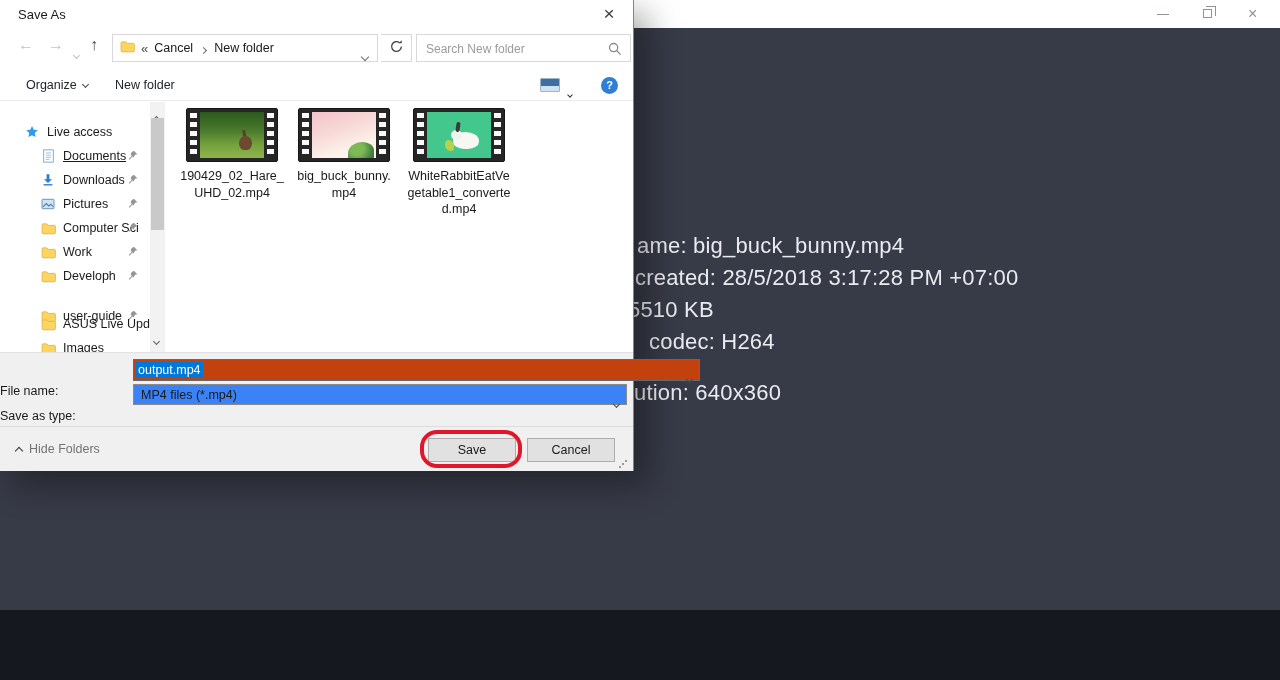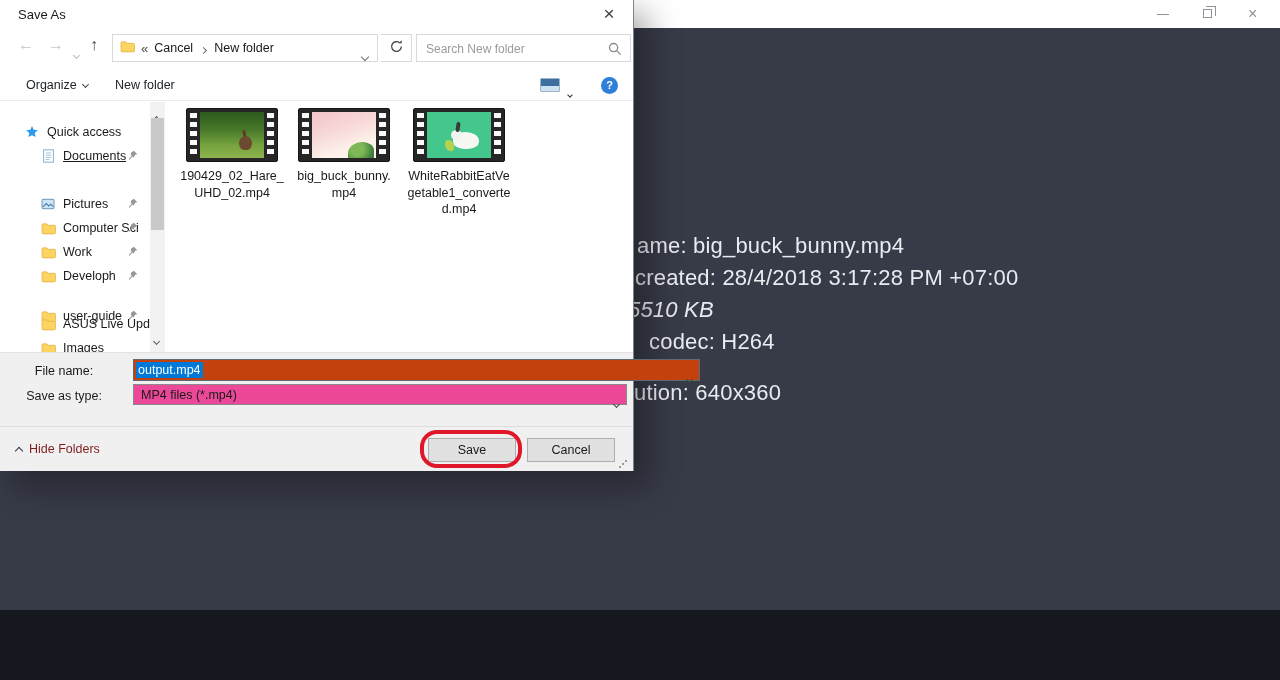--- a/index.html
+++ b/index.html
@@ -92,32 +92,32 @@
               background:radial-gradient(circle at 35% 35%,#7fb957 0 30%,#3f7d3a 75%); }
   .frame-rabbit { background:#44c78c; }
   .rb-body { position:absolute; left:26px; bottom:9px; width:26px; height:17px; background:#f7f7f3; border-radius:50% 55% 45% 45%; }
   .rb-head { position:absolute; left:24px; bottom:18px; width:11px; height:10px; background:#f2f2ee; border-radius:50%; }
   .rb-ear { position:absolute; left:29px; bottom:26px; width:3.5px; height:10px; background:#3a3a3a; border-radius:2px; transform:rotate(8deg); }
   .rb-plant { position:absolute; left:18px; bottom:7px; width:9px; height:11px; background:#b8d24b; border-radius:40% 60% 30% 60%; }
   .file-label { margin:6px auto 0; font-size:12.5px; line-height:16.5px; color:#1a1a1a; word-break:break-all; }
 
   
   .dlg-footer { position:absolute; left:0; top:352px; width:100%; height:119px; background:#f0f0f0; border-top:1px solid #e2e2e2; }
-  .fld-label { position:absolute; left:0; width:128px; text-align:center; font-size:12.5px; color:#1a1a1a; }
+  .fld-label { position:absolute; left:0; width:128px; text-align:left; font-size:12.5px; color:#1a1a1a;margin-top:20px; }
   .fname-label { top:11px; }
   .ftype-label { top:36px; }
   .fname-input { position:absolute; left:133px; top:6px; width:567px; height:22px; background:#c2410c; border:1px solid #5f6a73; }
   .fname-input .sel { position:absolute; left:2px; top:2px; background:#0078d7; color:#fff; font-size:12.5px; line-height:16px; padding:0 2px; }
-  .combo { position:absolute; left:133px; top:31px; width:494px; height:21px; background:#ec4899; border:1px solid #8a8a8a; }
+  .combo { position:absolute; left:133px; top:31px; width:494px; height:21px; background:#3b82f6; border:1px solid #8a8a8a; }
   .combo .val { position:absolute; left:7px; top:3px; font-size:12.5px; color:#1a1a1a; }
   .dd-chev { position:absolute; right:7px; top:8px; }
   .dd-chev .chev { width:5px; height:5px; border-color:#44474c; }
 
   .btn-strip { position:absolute; left:0; top:73px; width:100%; height:46px; border-top:1px solid #dddddd; }
-  .hide-folders { position:absolute; left:16px; top:15px; font-size:12.5px; color:#7f1d1d; }
+  .hide-folders { position:absolute; left:16px; top:15px; font-size:12.5px; color:#737373; }
   .hide-folders .chev { margin-right:7px; margin-bottom:-1px; border-color:#35383d; }
   .dlg-btn { position:absolute; top:11px; width:88px; height:24px; background:#e1e1e1; border:1px solid #adadad;
              font-size:12.5px; color:#1a1a1a; text-align:center; line-height:22px; }
   .btn-save { left:428px; }
   .btn-cancel { left:527px; }
   .red-ring { position:absolute; left:420px; top:3px; width:102px; height:38px; border:4px solid #e0162b; border-radius:17px; pointer-events:none; }
   .grip { position:absolute; right:4px; bottom:4px; width:10px; height:10px; }
   .grip::after { content:""; position:absolute; left:0; bottom:0; width:2px; height:2px; background:#9a9a9a;
                  box-shadow:3px -3px 0 #9a9a9a, 6px -6px 0 #9a9a9a; }
 </style>
@@ -126,22 +126,22 @@
 
 <div class="screen">
 
   <div class="app-titlebar">
     <div class="win-min"></div>
     <div class="win-restore"></div>
     <div class="win-close">×</div>
   </div>
 
   <div class="info-line" style="left:637px; top:233px;">ame: big_buck_bunny.mp4</div>
-  <div class="info-line" style="left:635px; top:265px;">created: 28/4/2018 3:17:28 PM +07:00</div>
-  <div class="info-line" style="left:628px; top:297px;font-style:italic;">5510 KB</div>
+  <div class="info-line" style="left:635px; top:265px;">created: 28/5/2018 3:17:28 PM +07:00</div>
+  <div class="info-line" style="left:628px; top:297px;">5510 KB</div>
   <div class="info-line" style="left:649px; top:329px;">codec: H264</div>
   <div class="info-line" style="left:634px; top:361px;margin-top:19px;">ution: 640x360</div>
 
   <div class="bottom-bar">
     
     
   </div>
 
   <div class="dialog">
     <div class="dlg-title">Save As</div>
@@ -194,36 +194,48 @@
 
     <div class="dlg-body">
       <div class="sidebar">
 
         <div class="side-item root" style="top:18px;">
           <span class="ic">
             <svg width="14" height="14" viewBox="0 0 16 16">
                 <path d="M8 1.2l2 4.2 4.6.6-3.4 3.2.9 4.6L8 11.6l-4.1 2.2.9-4.6L1.4 6l4.6-.6z" fill="#2f9bf0"></path>
               </svg>
           </span>
-          <span class="side-label">Quick access</span>
+          <span class="side-label">Live access</span>
         </div>
 
         <div class="side-item child" style="top:42px;text-decoration:underline;">
           <span class="ic">
             <svg width="13" height="14" viewBox="0 0 14 16">
                 <rect x="1.5" y="1" width="11" height="14" fill="#ffffff" stroke="#6da2d8"></rect>
                 <path d="M4 4.5h6M4 7h6M4 9.5h6M4 12h4" stroke="#9db9d4" stroke-width="1"></path>
               </svg>
           </span>
           <span class="side-label">Documents</span>
           <span class="pin"><svg width="11" height="11" viewBox="0 0 16 16">
                 <path d="M10 1l5 5-3.2.9L9.6 11 8 9.4 3.5 14l-1-1L7 8.5 5.4 6.9 6.3 3.7z" fill="#969696"></path>
               </svg></span>
         </div>
 
+        <div class="side-item child" style="top:66px;">
+          <span class="ic">
+            <svg width="14" height="14" viewBox="0 0 16 16">
+                <path d="M6.4 1.5h3.2v5.5h3L8 11.5 3.4 7h3z" fill="#2b7cd3"></path>
+                <path d="M3 13.5h10" stroke="#2b7cd3" stroke-width="1.6"></path>
+              </svg>
+          </span>
+          <span class="side-label">Downloads</span>
+          <span class="pin"><svg width="11" height="11" viewBox="0 0 16 16">
+                <path d="M10 1l5 5-3.2.9L9.6 11 8 9.4 3.5 14l-1-1L7 8.5 5.4 6.9 6.3 3.7z" fill="#969696"></path>
+              </svg></span>
+        </div>
 
         <div class="side-item child" style="top:90px;">
           <span class="ic">
             <svg width="14" height="12" viewBox="0 0 16 14">
                 <rect x="1" y="1.5" width="14" height="11" rx="1" fill="#cfe3f7" stroke="#5b87b0"></rect>
                 <path d="M2 10.5l4-4 3 3 2.2-2.2 2.8 2.8" stroke="#3c78aa" fill="none" stroke-width="1.2"></path>
               </svg>
           </span>
           <span class="side-label">Pictures</span>
           <span class="pin"><svg width="11" height="11" viewBox="0 0 16 16">

